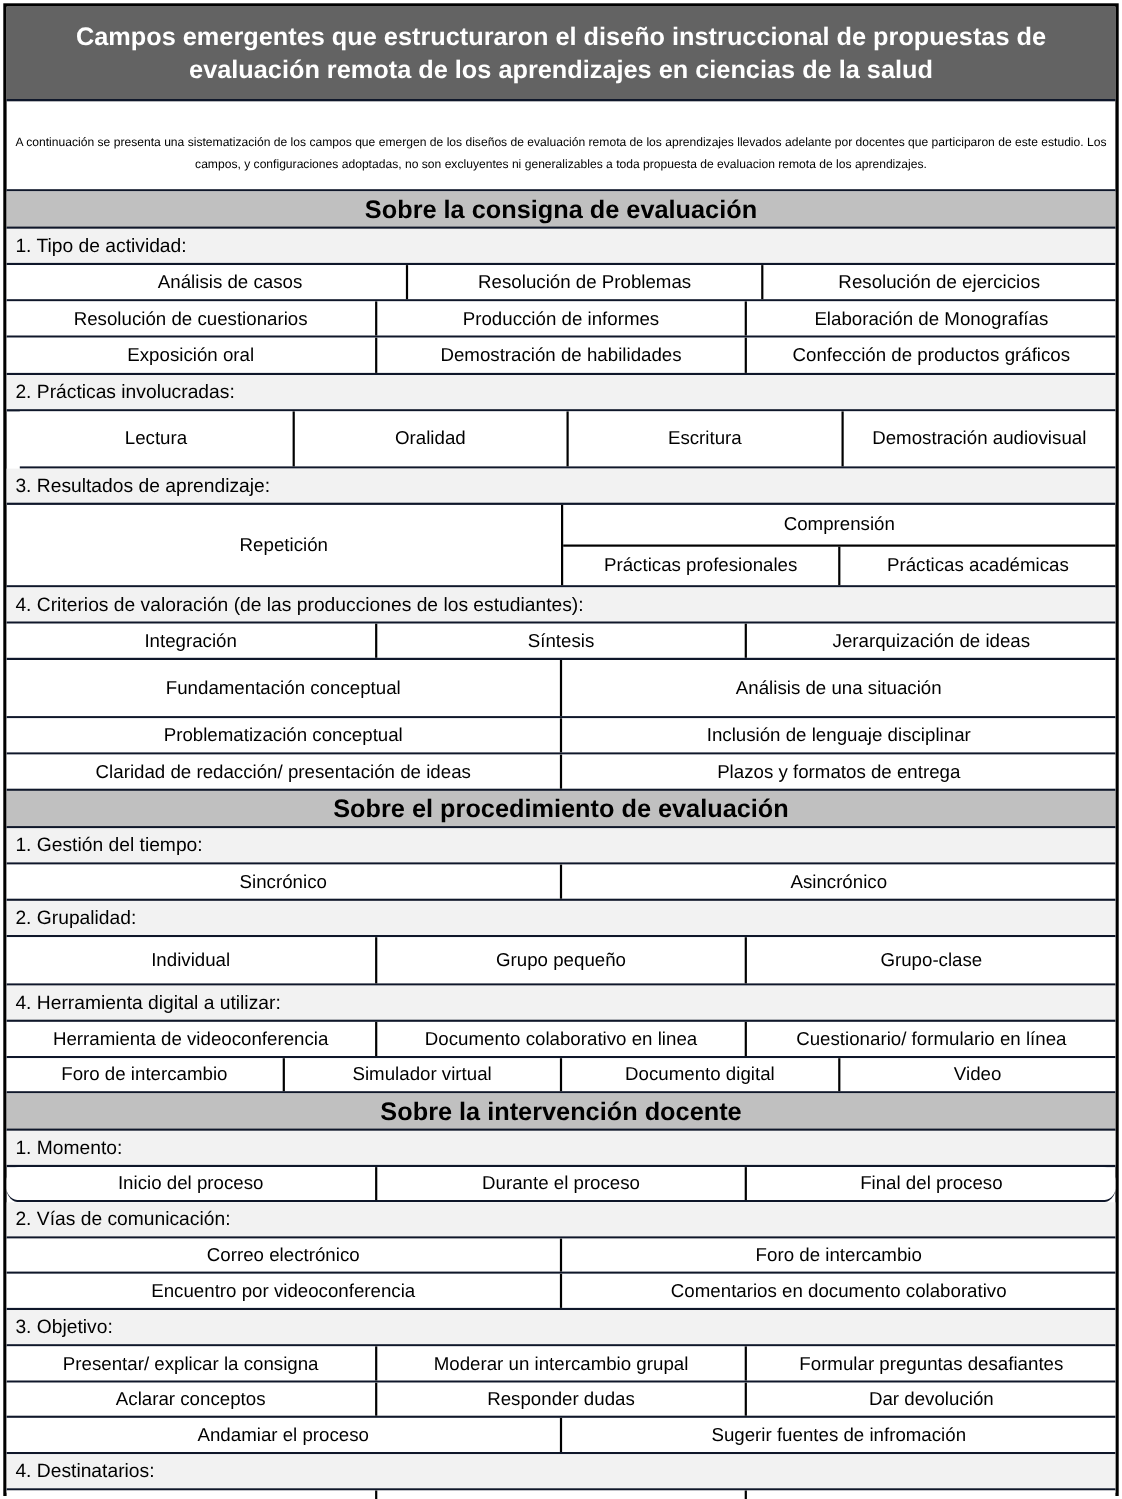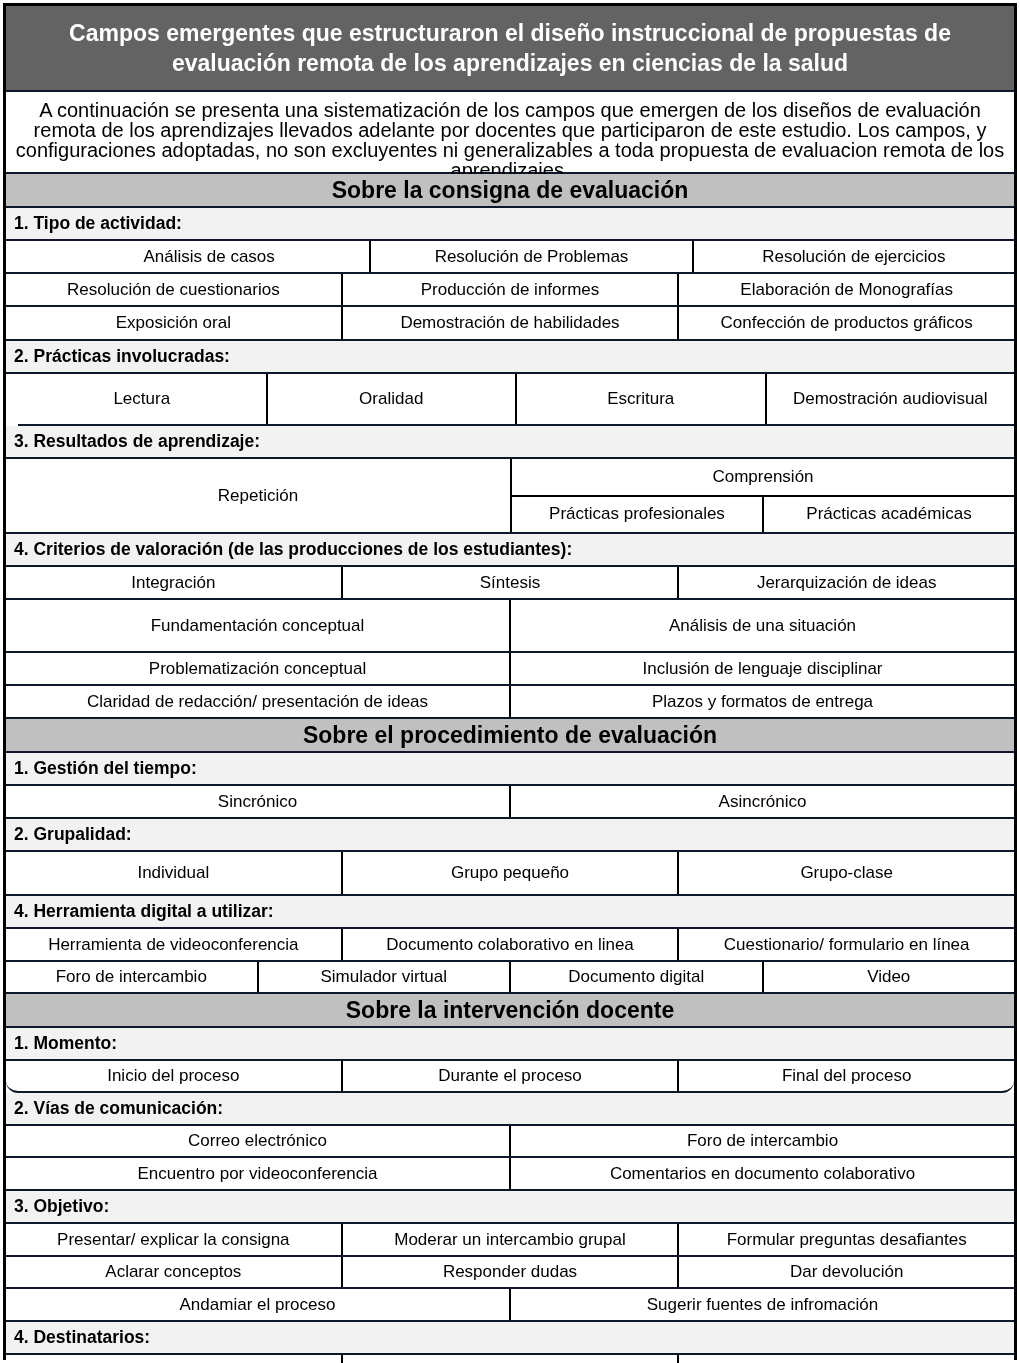--- a/index.html
+++ b/index.html
@@ -32,33 +32,33 @@
   }
   .title-row .title-text{
     font-weight:bold;font-size:23px;line-height:30px;
     padding:0 24px;
   }
   .intro-row{
     height:82px;
     align-items:center;justify-content:center;text-align:center;
   }
   .intro-row .intro-text{
-    font-size:20px;line-height:20px;padding:0 6px;margin-top:16px;
+    font-size:11px;line-height:20px;padding:0 6px;margin-top:16px;
   }
   .band{
     background:#c0c0c0;
     height:34px;
     align-items:center;justify-content:center;text-align:center;
     font-weight:bold;font-size:23px;
   }
   .label{
     background:#f2f2f2;
     height:33px;
     align-items:center;justify-content:flex-start;
-    font-weight:bold;font-size:17.5px;
+    font-weight:normal;font-size:17.5px;
     padding-left:8px;
   }
   .cells{background:#fff;}
   .cell{
     box-sizing:border-box;
     flex:1 1 0;
     display:flex;align-items:center;justify-content:center;
     text-align:center;
     font-size:17px;line-height:20px;
     padding:2px 6px;

